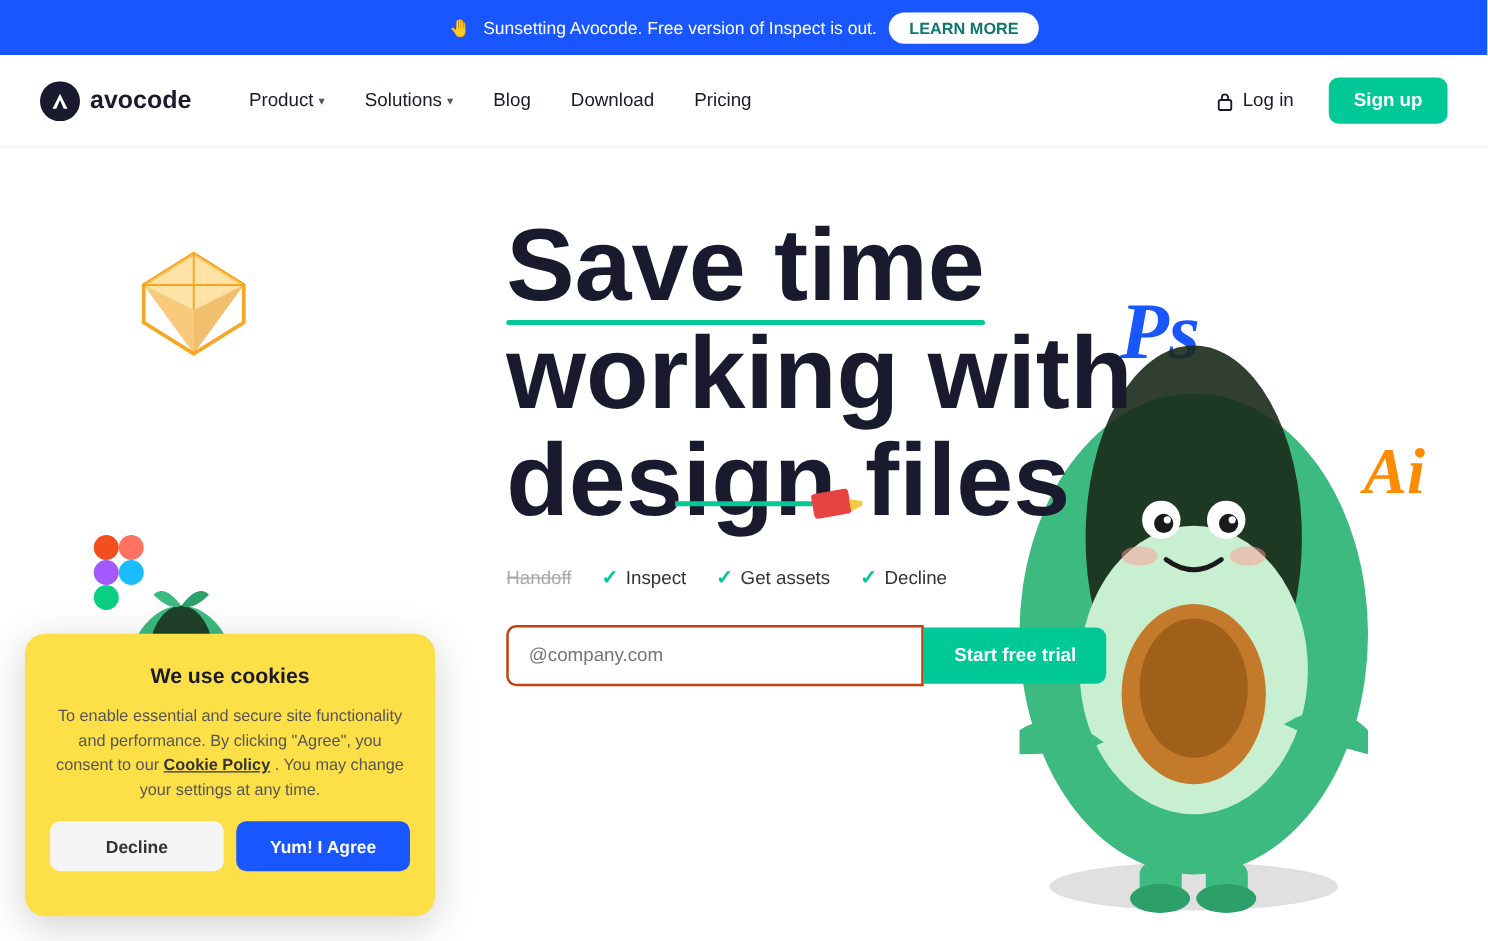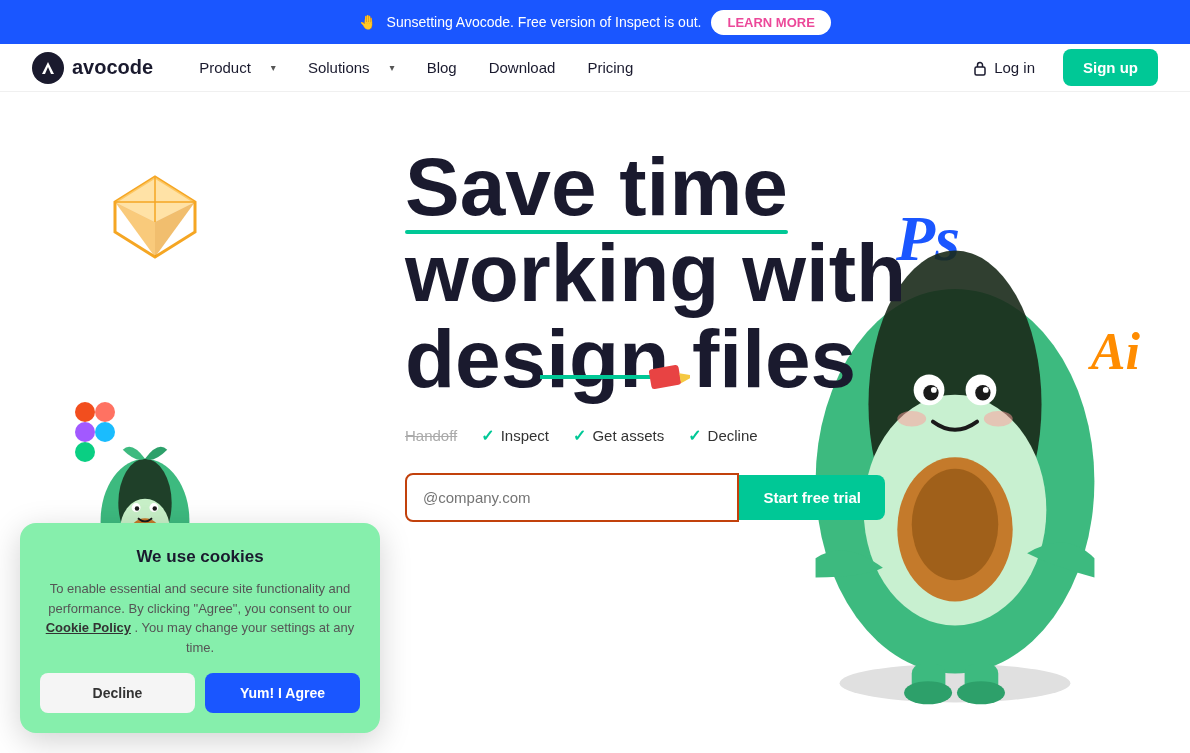--- a/index.html
+++ b/index.html
@@ -14,36 +14,36 @@
       font-size: 14px;
       display: flex;
       align-items: center;
       justify-content: center;
       gap: 10px;
       min-height: 44px;
     }
     .top-banner .banner-text { font-weight: 500; }
     .learn-more-btn {
       background: #fff;
-      color: #ec4899;
+      color: #0f766e;
       border: none;
       border-radius: 20px;
       padding: 5px 16px;
       font-size: 13px;
       font-weight: 700;
       cursor: pointer;
       white-space: nowrap;
     }
 
     
     .navbar {
       display: flex;
       align-items: center;
       padding: 0 32px;
-      height: 48px;
+      height: 74px;
       border-bottom: 1px solid #f0f0f0;
       background: #fff;
       position: sticky;
       top: 0;
       z-index: 100;
     }
     .logo {
       display: flex;
       align-items: center;
       gap: 8px;
@@ -59,21 +59,21 @@
     }
     .nav-links {
       display: flex;
       align-items: center;
       gap: 4px;
       flex: 1;
     }
     .nav-item {
       display: flex;
       align-items: center;
-      gap: 20px;
+      gap: 4px;
       padding: 8px 14px;
       font-size: 15px;
       font-weight: 500;
       color: #1a1a2e;
       cursor: pointer;
       border-radius: 6px;
       white-space: nowrap;
     }
     .nav-item .chevron { font-size: 10px; color: #555; }
     .nav-right {
@@ -252,25 +252,25 @@
       width: 100px;
       height: 20px;
       z-index: 3;
     }
 
     
     .cookie-banner {
       position: fixed;
       bottom: 20px;
       left: 20px;
-      width: 360px;
-      background: #86efac;
+      width: 328px;
+      background: #fde047;
       border-radius: 16px;
       box-shadow: 0 8px 32px rgba(0,0,0,0.18);
-      padding: 24px 20px 20px 20px;
+      padding: 24px 20px 36px 20px;
       z-index: 1000;
     }
     .cookie-title {
       font-size: 17px;
       font-weight: 700;
       color: #1a1a2e;
       text-align: center;
       margin-bottom: 12px;
     }
     .cookie-text {

